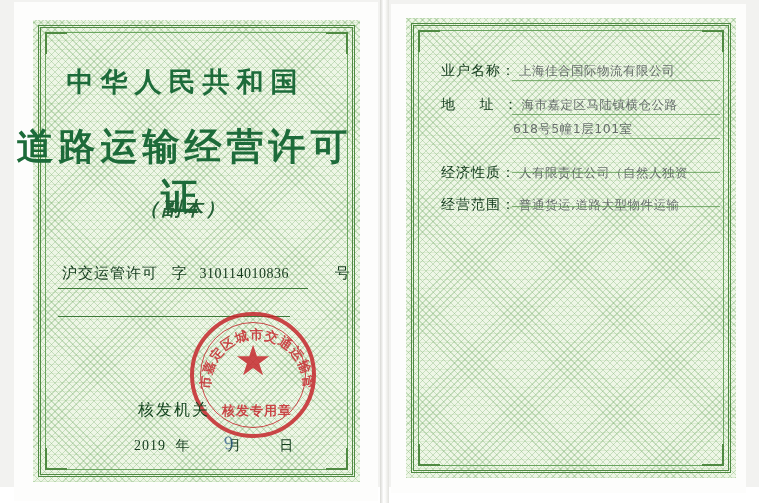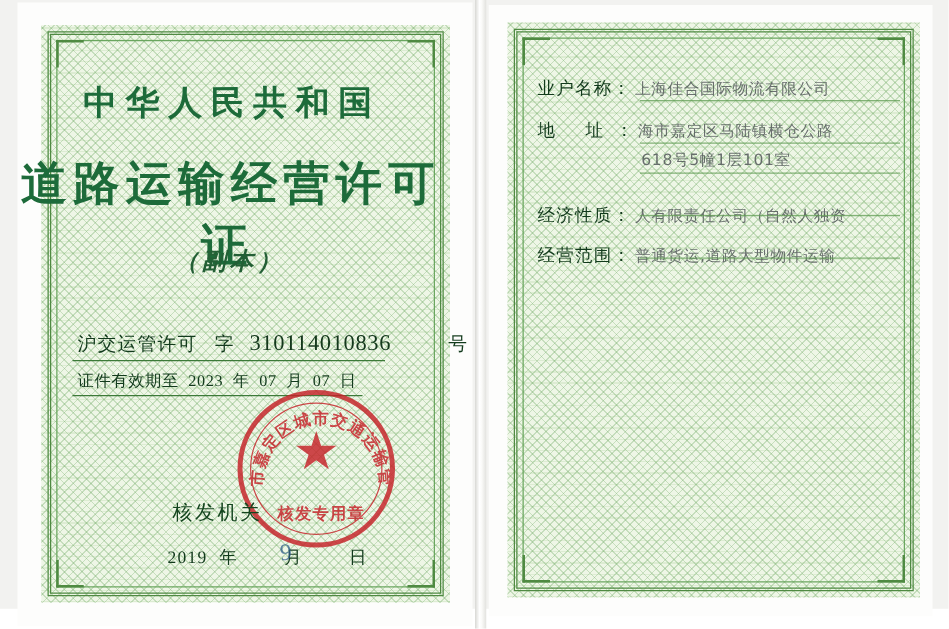--- a/index.html
+++ b/index.html
@@ -131,21 +131,21 @@
     white-space: nowrap;
   }
   .row-license {
     left: 62px;
     top: 264px;
     font-size: 15px;
     letter-spacing: 1px;
   }
   .row-license .num {
     font-family: "Liberation Serif", serif;
-    font-size: 18px;
+    font-size: 14px;
     letter-spacing: 0.5px;
     color: #14381c;
     padding: 0 6px;
   }
   .row-license .tail {
     padding-left: 34px;
   }
   .underline-long {
     position: absolute;
     left: 58px;
@@ -276,20 +276,21 @@
     left: 430px;
     width: 290px;
     font-family: "DejaVu Sans", "Liberation Sans", sans-serif;
     color: #123a1c;
     font-size: 14px;
     white-space: nowrap;
   }
   .field .lbl {
     display: inline-block;
     letter-spacing: 1px;
+    margin-left: 11px;
   }
   .field .lbl.spaced {
     letter-spacing: 10px;
   }
   .field .colon {
     padding-right: 4px;
   }
   .field .val {
     color: #4a4f52;
     font-size: 12.5px;
@@ -332,29 +333,20 @@
   <div class="title-cn title-sub">（副本）</div>
 
   <div class="line-row row-license">
     <span>沪交运管许可</span>
     <span style="padding-left:8px">字</span>
     <span class="num">310114010836</span>
     <span class="tail">号</span>
   </div>
   <div class="underline-long"></div>
 
-  <div class="line-row row-valid">
-    <span>证件有效期至</span>
-    <span class="v">2023</span>
-    <span>年</span>
-    <span class="v">07</span>
-    <span>月</span>
-    <span class="v">07</span>
-    <span>日</span>
-  </div>
   <div class="underline-short"></div>
 
   <div class="seal">
     <div class="seal-inner"></div>
     <svg class="seal-arc" viewBox="0 0 126 126">
       <defs>
         <path id="arcpath" d="M 16,70 A 47,47 0 0 1 110,70"></path>
       </defs>
       <text>
         <textPath href="#arcpath" startOffset="50%" text-anchor="middle" id="sealTopText">上海市嘉定区城市交通运输管理处</textPath>

